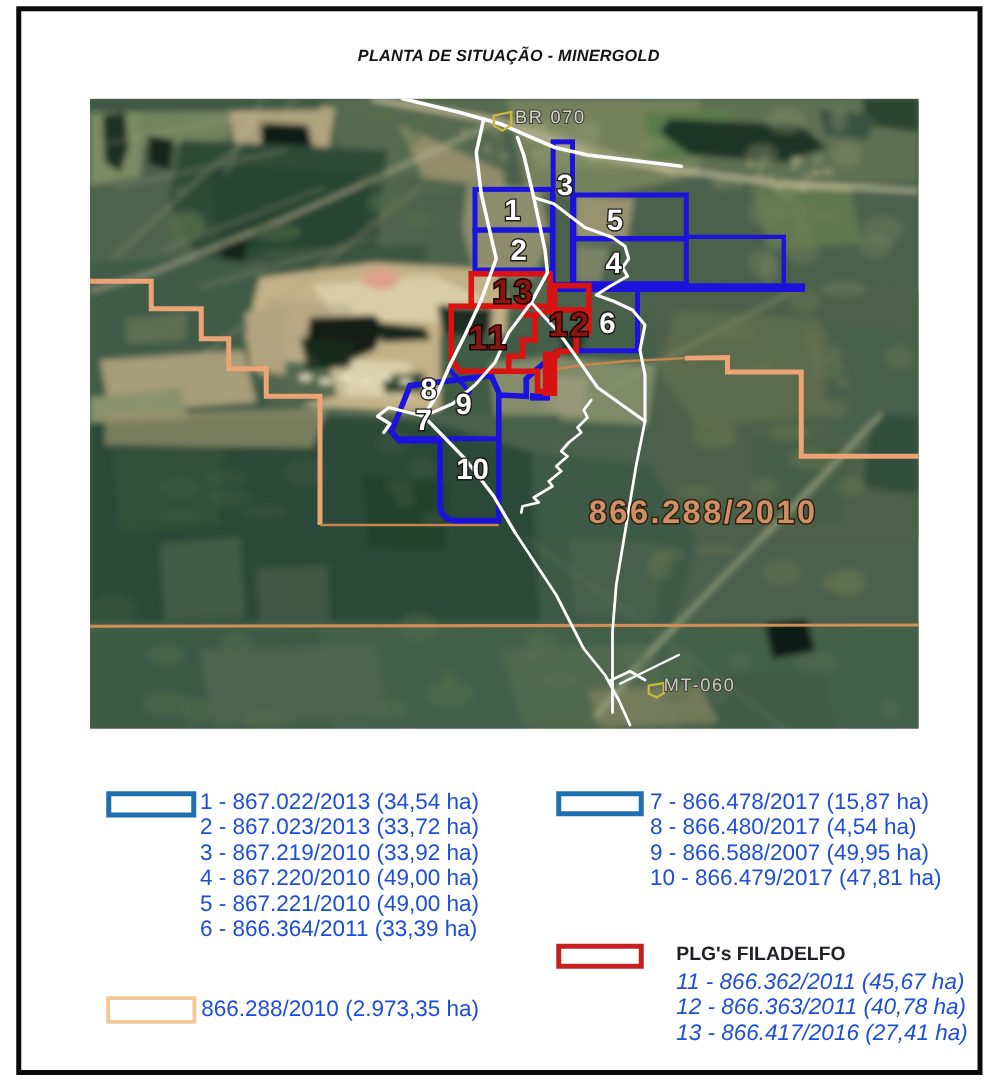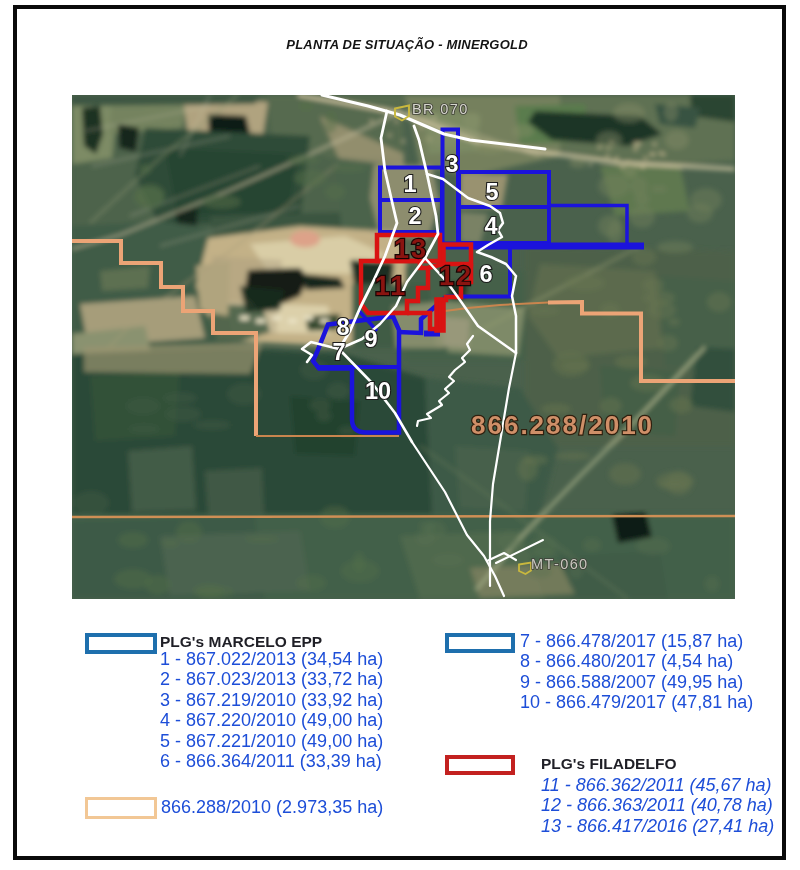--- a/index.html
+++ b/index.html
@@ -1,19 +1,19 @@
 <!DOCTYPE html>
 <html><head>
 <meta charset="utf-8">
 <style>
   html,body{margin:0;padding:0;background:#fff;}
   body{width:800px;height:870px;position:relative;font-family:"Liberation Sans",sans-serif;}
   #frame{position:absolute;left:13px;top:5px;width:765px;height:847px;border:4px solid #0a0a0a;background:#fff;}
   #title{position:absolute;left:7px;top:37px;width:800px;text-align:center;font-size:13px;font-weight:bold;font-style:italic;color:#141414;letter-spacing:.2px;}
-  #map{position:absolute;left:72px;top:79px;width:663px;height:440px;margin-top:16px;}
+  #map{position:absolute;left:72px;top:79px;width:663px;height:440px;}
   .hdr{font-size:15.5px;font-weight:bold;color:#1f1f26;}
   .itm{font-size:18px;color:#1d4ed8;line-height:20.45px;}
   .sw{position:absolute;background:#fff;}
 </style>
 </head>
 <body>
 
 <div id="frame"></div>
 
 <div id="title">PLANTA DE SITUAÇÃO - MINERGOLD</div>
@@ -388,21 +388,20 @@
 <text x="456" y="269">12</text>
 
 <text x="411" y="242">13</text>
 </g>
 </svg>
 </div>
 
 <div class="sw" style="left:85px;top:633px;width:64px;height:13px;border:4px solid #1e6fad;"></div>
 
 <div style="position:absolute;left:160px;top:633px;">
-  <div class="hdr">PLG's MARCELO EPP</div>
   <div class="itm" style="margin-top:-2px;">
     1 - 867.022/2013 (34,54 ha)<br>
     2 - 867.023/2013 (33,72 ha)<br>
     3 - 867.219/2010 (33,92 ha)<br>
     4 - 867.220/2010 (49,00 ha)<br>
     5 - 867.221/2010 (49,00 ha)<br>
     6 - 866.364/2011 (33,39 ha)
   </div>
 </div>
 

